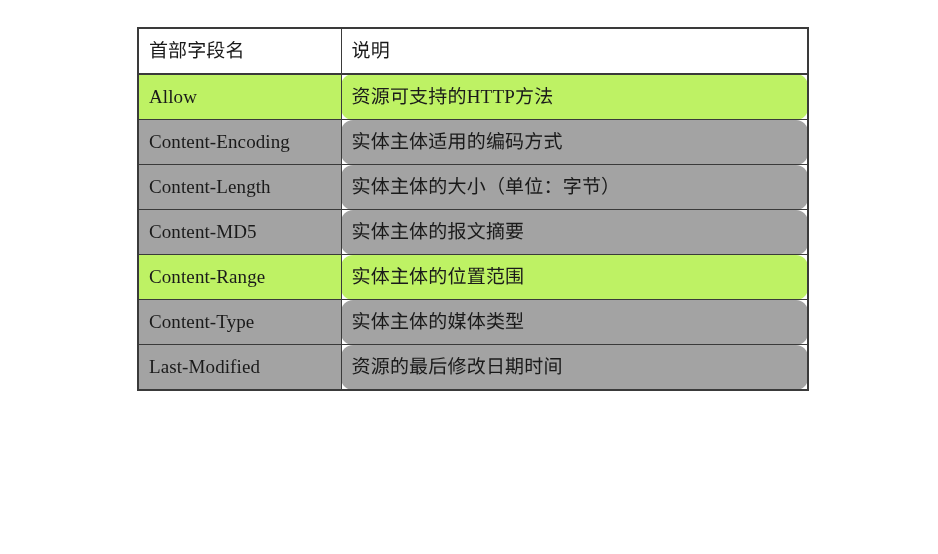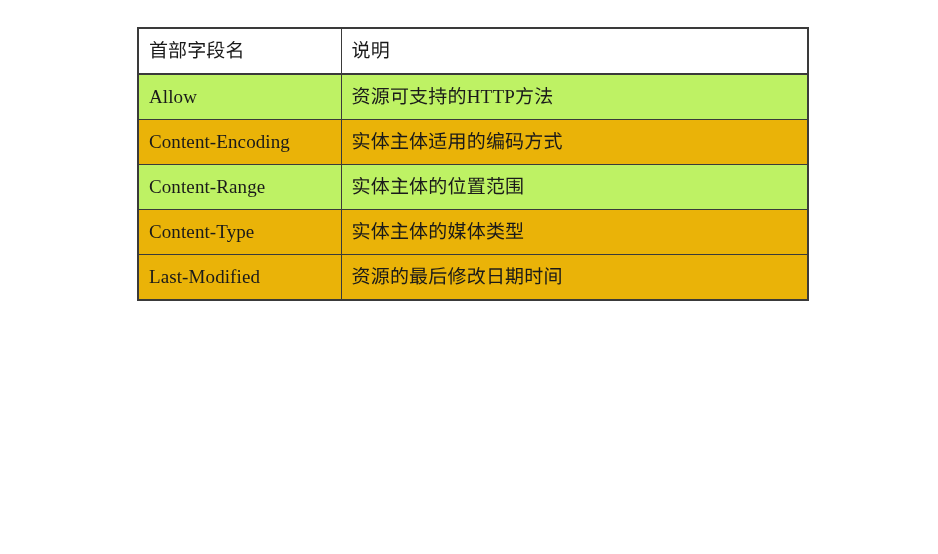--- a/index.html
+++ b/index.html
@@ -58,29 +58,30 @@
   table.entity-header-table thead th {
     background: #ffffff;
     border-bottom: 2px solid #3a3a3a;
   }
 
   table.entity-header-table tbody tr.shaded td {
     background: #bef264;
   }
 
   table.entity-header-table tbody tr.plain td {
-    background: #eab308;
+    background: #a3a3a3;
   }
 
   .cell-field {
     letter-spacing: 0.1px;
   }
 
   .cell-desc {
     letter-spacing: 0.2px;
+    border-radius: 12px;
   }
 </style>
 </head>
 <body>
 
 <div class="page">
 
   <div class="table-wrap">
     <table class="entity-header-table">
       <colgroup>
@@ -95,20 +96,28 @@
       </thead>
       <tbody>
         <tr class="shaded">
           <td class="cell-field">Allow</td>
           <td class="cell-desc">资源可支持的HTTP方法</td>
         </tr>
         <tr class="plain">
           <td class="cell-field">Content-Encoding</td>
           <td class="cell-desc">实体主体适用的编码方式</td>
         </tr>
+        <tr class="plain">
+          <td class="cell-field">Content-Length</td>
+          <td class="cell-desc">实体主体的大小（单位：字节）</td>
+        </tr>
+        <tr class="plain">
+          <td class="cell-field">Content-MD5</td>
+          <td class="cell-desc">实体主体的报文摘要</td>
+        </tr>
         <tr class="shaded">
           <td class="cell-field">Content-Range</td>
           <td class="cell-desc">实体主体的位置范围</td>
         </tr>
         <tr class="plain">
           <td class="cell-field">Content-Type</td>
           <td class="cell-desc">实体主体的媒体类型</td>
         </tr>
         <tr class="plain">
           <td class="cell-field">Last-Modified</td>

